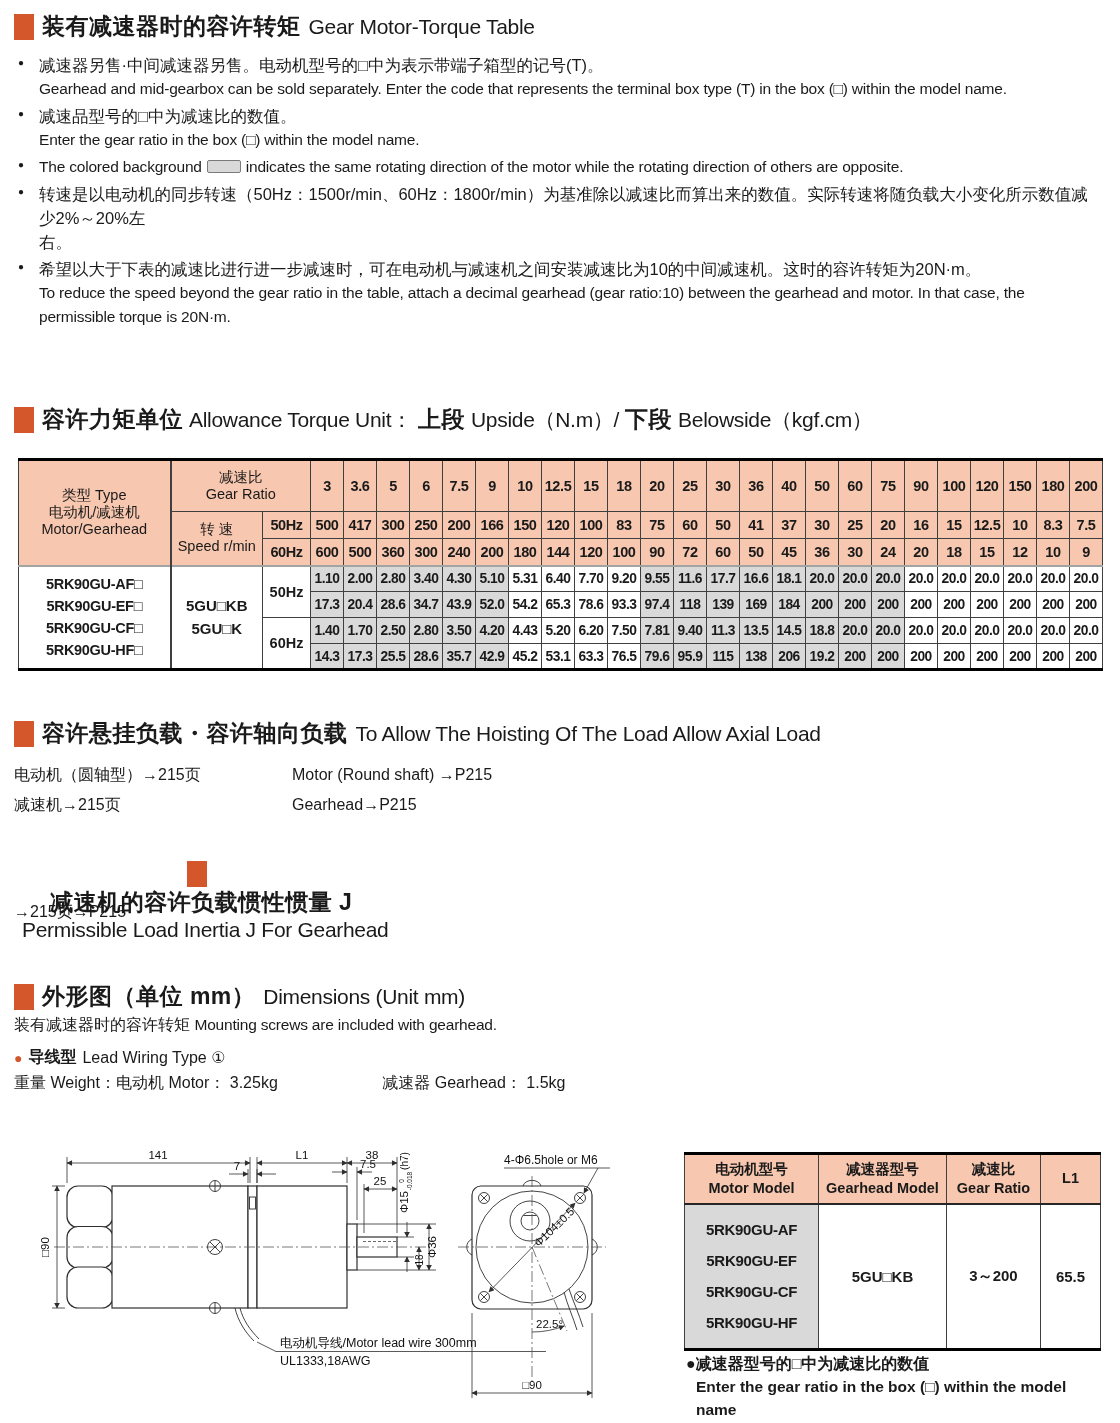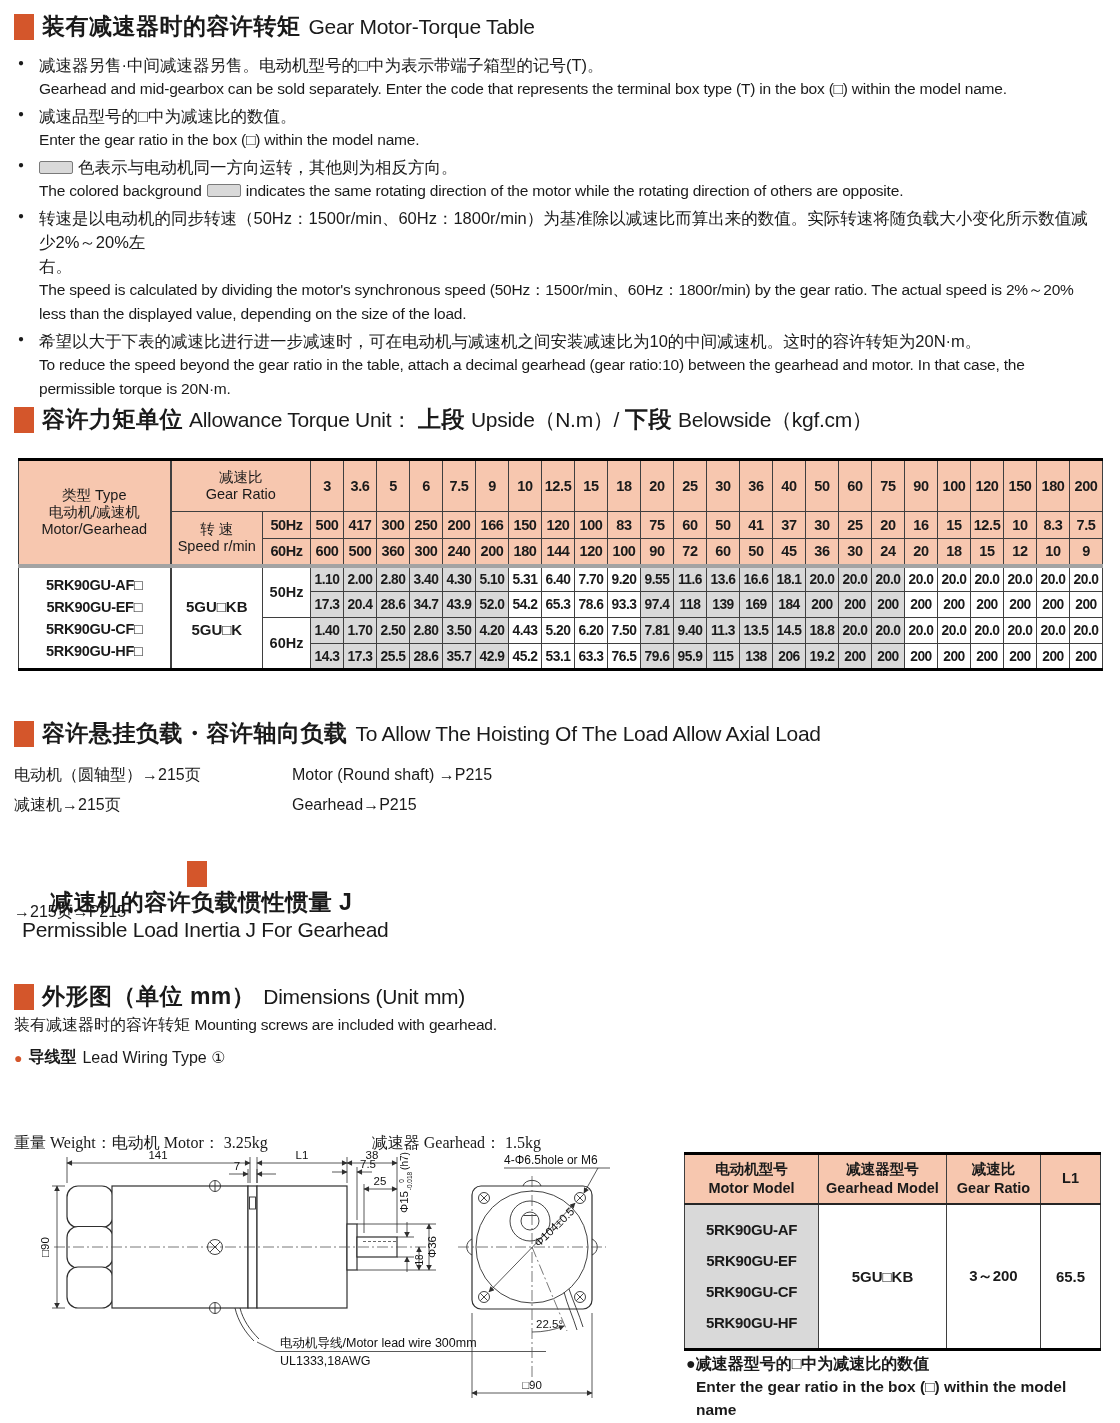--- a/index.html
+++ b/index.html
@@ -35,21 +35,21 @@
     border-top:3px solid #000;border-bottom:3px solid #000;}
   #torque-table th,#torque-table td{border:1px solid var(--line);text-align:center;
     vertical-align:middle;padding:0;font-weight:normal;overflow:hidden;}
   #torque-table .pink{background:var(--pink);}
   #torque-table .shade{background:var(--gray);}
   #torque-table .num{font-weight:bold;font-size:14.5px;letter-spacing:-0.4px;}
   #torque-table .val{font-weight:bold;font-size:13.8px;letter-spacing:-0.5px;}
   #torque-table .lab{font-size:14.5px;line-height:17px;}
   #torque-table .hz{font-weight:bold;font-size:14.5px;background:#fff;}
   #torque-table .vsep{border-right:2px solid var(--line);}
-  #torque-table .dsep{border-top:4px solid #a3a3a3;margin-left:19px;}
+  #torque-table .dsep{border-top:2px solid #a3a3a3;margin-left:19px;}
   #torque-table .model-line{font-weight:bold;font-size:14.5px;line-height:22px;letter-spacing:-0.3px;}
   #torque-table .gh-line{font-weight:bold;font-size:15px;line-height:23px;}
   
   .link-row{display:flex;font-size:16px;line-height:30px;}
   .link-zh{width:278px;}
   .link-en{font-size:16px;text-align:right;}
   .plain{font-size:16px;}
   
   .note-line .zh{font-size:16px;}
   .note-line .en{font-size:15.5px;letter-spacing:-0.2px;}
@@ -95,28 +95,26 @@
     <div class="bzh">减速器另售·中间减速器另售。电动机型号的□中为表示带端子箱型的记号(T)。</div>
     <div class="ben">Gearhead and mid-gearbox can be sold separately. Enter the code that represents the terminal box type (T) in the box (□) within the model name.</div>
   </div>
   <div class="bullet">
     <span class="dot">●</span>
     <div class="bzh">减速品型号的□中为减速比的数值。</div>
     <div class="ben">Enter the gear ratio in the box (□) within the model name.</div>
   </div>
   <div class="bullet">
     <span class="dot">●</span>
-    <div class="bzh"><span class="swatch"></span><span>色表示与电动机同一方向运转，其他则为相反方向。</span></div>
     <div class="ben"><span>The colored background</span><span class="swatch mid"></span><span>indicates the same rotating direction of the motor while the rotating direction of others are opposite.</span></div>
   </div>
   <div class="bullet">
     <span class="dot">●</span>
     <div class="bzh">转速是以电动机的同步转速（50Hz：1500r/min、60Hz：1800r/min）为基准除以减速比而算出来的数值。实际转速将随负载大小变化所示数值减少2%～20%左</div>
     <div class="bzh">右。</div>
-    <div class="ben">The speed is calculated by dividing the motor's synchronous speed (50Hz：1500r/min、60Hz：1800r/min) by the gear ratio. The actual speed is 2%～20% less than the displayed value, depending on the size of the load.</div>
   </div>
   <div class="bullet">
     <span class="dot">●</span>
     <div class="bzh">希望以大于下表的减速比进行进一步减速时，可在电动机与减速机之间安装减速比为10的中间减速机。这时的容许转矩为20N·m。</div>
     <div class="ben">To reduce the speed beyond the gear ratio in the table, attach a decimal gearhead (gear ratio:10) between the gearhead and motor. In that case, the permissible torque is 20N·m.</div>
   </div>
 </div>
 
 <div class="abs sec-head" style="top:404px;left:14px;">
   <span class="sq"></span>
@@ -270,21 +268,21 @@
           <td class="val dsep shade">2.80</td>
           <td class="val dsep shade">3.40</td>
           <td class="val dsep shade">4.30</td>
           <td class="val dsep shade">5.10</td>
           <td class="val dsep">5.31</td>
           <td class="val dsep">6.40</td>
           <td class="val dsep">7.70</td>
           <td class="val dsep">9.20</td>
           <td class="val dsep shade">9.55</td>
           <td class="val dsep shade">11.6</td>
-          <td class="val dsep shade">13.6</td>
+          <td class="val dsep shade">17.7</td>
           <td class="val dsep shade">16.6</td>
           <td class="val dsep shade">18.1</td>
           <td class="val dsep shade">20.0</td>
           <td class="val dsep shade">20.0</td>
           <td class="val dsep shade">20.0</td>
           <td class="val dsep">20.0</td>
           <td class="val dsep">20.0</td>
           <td class="val dsep">20.0</td>
           <td class="val dsep">20.0</td>
           <td class="val dsep">20.0</td>
@@ -403,21 +401,21 @@
 </div>
 <div class="abs note-line" style="top:1015px;left:14px;">
   <span class="zh">装有减速器时的容许转矩</span>
   <span class="en">Mounting screws are included with gearhead.</span>
 </div>
 <div class="abs lead-line" style="top:1047px;left:14px;">
   <span class="odot">●</span>
   <span class="zh">导线型</span>
   <span>Lead Wiring Type ①</span>
 </div>
-<div class="abs weight-line" style="top:1133px;left:14px;font-family:Liberation Serif, serif;">
+<div class="abs weight-line" style="top:1073px;left:14px;">
   <span>重量 Weight：电动机 Motor： 3.25kg</span>
   <span class="gap">减速器 Gearhead： 1.5kg</span>
 </div>
 
 <svg class="abs" style="top:1136px;left:30px;" width="650" height="278" viewBox="0 0 650 278">
   <defs>
     <marker id="arr" viewBox="0 0 10 10" refX="9" refY="5" markerWidth="9" markerHeight="7" orient="auto-start-reverse">
       <path d="M0,0L10,5L0,10z" fill="#2f2f2f"></path>
     </marker>
   </defs>

